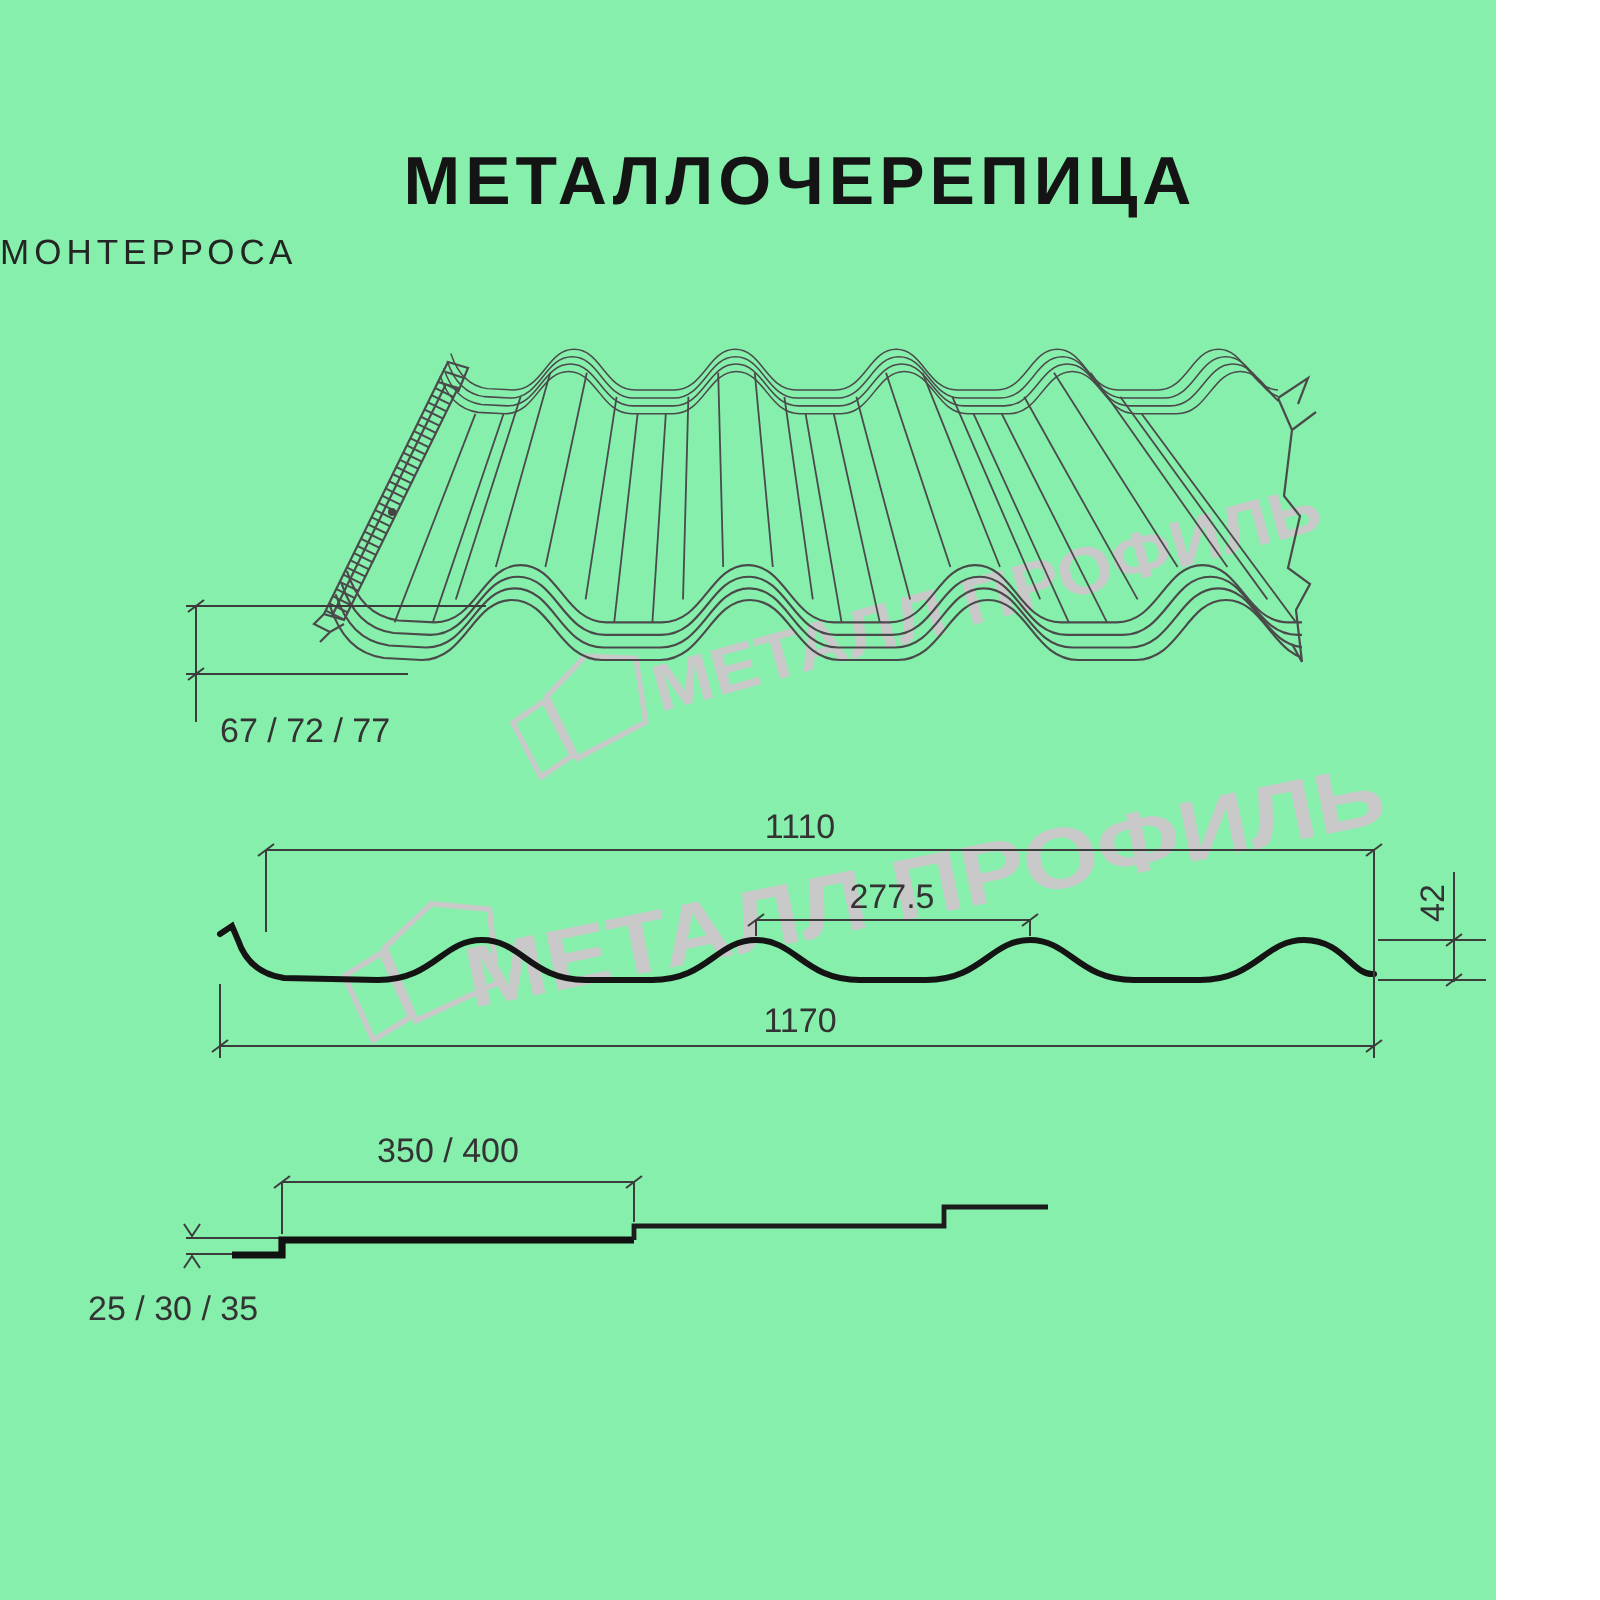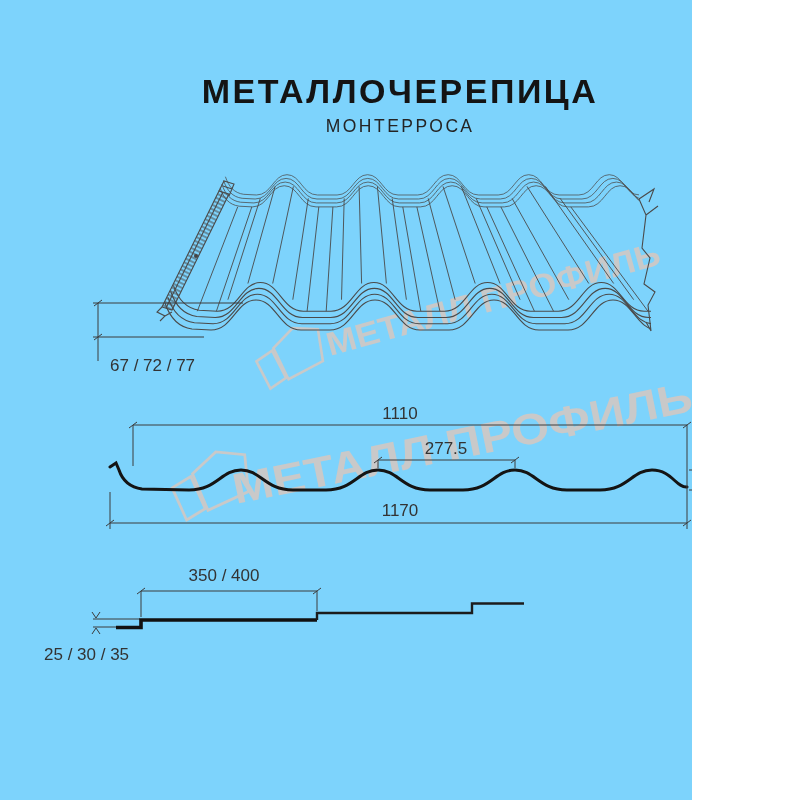--- a/index.html
+++ b/index.html
@@ -1,20 +1,20 @@
 <!DOCTYPE html>
 <html><head>
 <meta charset="utf-8">
 <style>
   html,body{margin:0;padding:0;background:#ffffff;}
-  .page{position:relative;width:692px;height:800px;background:#7dd3fc;overflow:hidden;
+  .page{position:relative;width:748px;height:800px;background:#86efac;overflow:hidden;
         font-family:"Liberation Sans", sans-serif;}
   .title{position:absolute;top:72px;left:0;width:800px;text-align:center;
          font-weight:800;font-size:34px;letter-spacing:2.5px;color:#141414;}
-  .subtitle{position:absolute;top:116px;left:0;width:800px;text-align:center;
+  .subtitle{position:absolute;top:116px;left:0;width:800px;text-align:left;
          font-weight:500;font-size:17.5px;letter-spacing:2.5px;color:#242424;}
   svg.canvas{position:absolute;left:0;top:0;}
   .dimtxt{font-family:"Liberation Sans", sans-serif;font-size:17px;fill:#333;}
   .wmtxt{font-family:"Liberation Sans", sans-serif;font-weight:700;fill:#c9c9c9;}
 </style>
 </head>
 <body>
 
 <div class="page">
 

